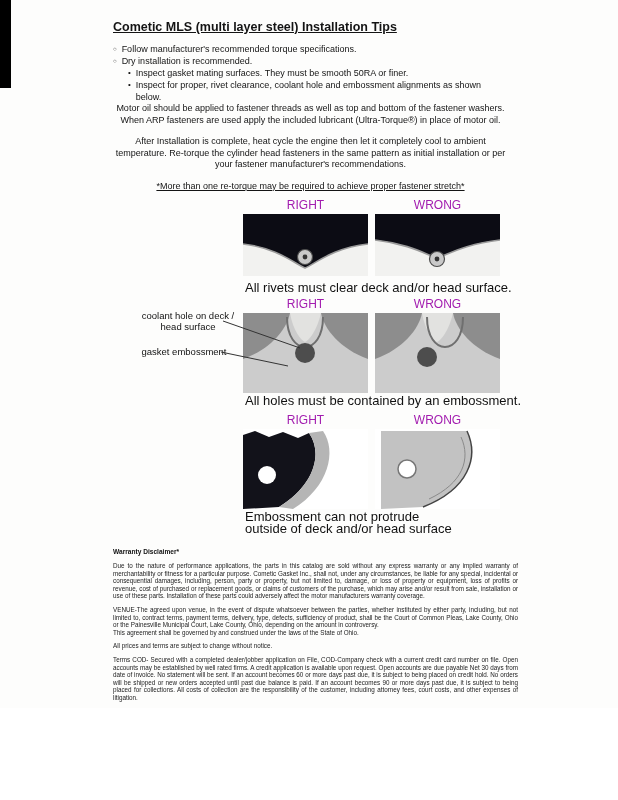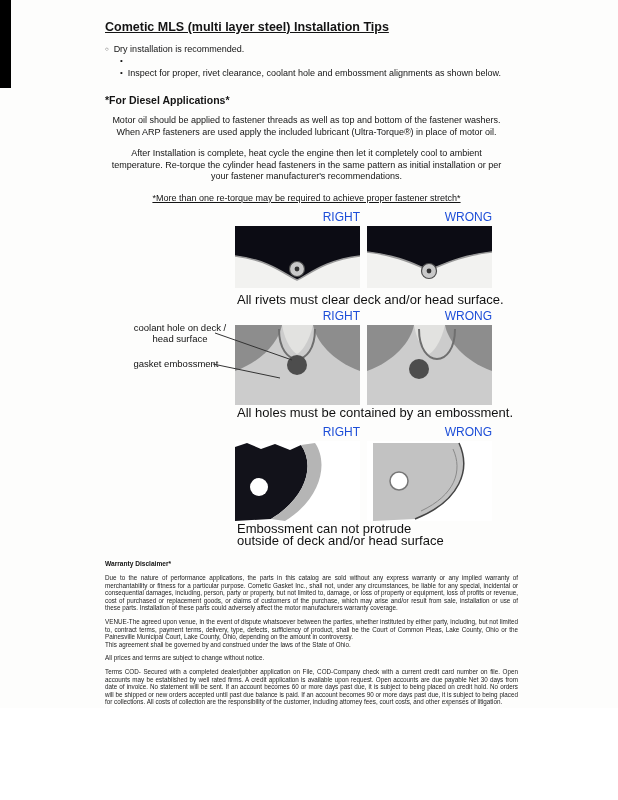--- a/index.html
+++ b/index.html
@@ -1,30 +1,30 @@
 <!DOCTYPE html>
 <html><head>
 <meta charset="utf-8">
 <style>
   * { margin:0; padding:0; box-sizing:border-box; }
   html,body { width:618px; height:800px; }
   body { font-family:"Liberation Sans", sans-serif; background:#ffffff; }
-  .page { position:relative; width:618px; height:708px; background:#fdfdfc; color:#141414; overflow:hidden; }
+  .page { position:relative; width:618px; height:708px; background:#fdfdfc; color:#141414; overflow:hidden;padding-left:8px; }
   .corner-bar { position:absolute; left:0; top:0; width:11px; height:88px; background:#000; }
   .content { padding:20px 110px 0 105px; }
   .title { font-size:12.5px; font-weight:bold; text-decoration:underline; margin-bottom:9px; }
   .tip { font-size:9px; line-height:12px; display:flex; align-items:flex-start; }
   .tip .m1 { font-size:6px; line-height:12px; margin-right:5px; }
   .tip.sub { margin-left:15px; }
   .tip .m2 { font-size:8px; line-height:12px; margin-right:5px; }
   .diesel-head { font-size:10.5px; font-weight:bold; margin:15px 0 9px; }
   p.body { font-size:9px; line-height:11.5px; margin-bottom:10px; max-width:408px;text-align:center; }
   p.body.note { margin-bottom:0;text-decoration:underline; }
   .diagrams { position:relative; height:342px; margin-top:6px; }
-  .dg-head { position:absolute; font-size:12px; color:#1d4ed8; text-align:right; }
+  .dg-head { position:absolute; font-size:12px; color:#a21caf; text-align:center; }
   .panel { position:absolute; }
   .panel svg { display:block; width:100%; height:100%; }
   .dg-cap { position:absolute; font-size:13px; line-height:11.5px; color:#111; }
   .dg-label { position:absolute; font-size:9.5px; line-height:11px; text-align:center; color:#111;margin-left:16px; }
   .pointer-overlay { position:absolute; left:0; top:0; width:618px; height:342px; pointer-events:none; }
   .disclaimer { padding:8px 100px 0 105px; }
   .fine-head { font-size:6.6px; font-weight:bold; margin-bottom:7px; color:#111; }
   .fine { font-size:6.3px; line-height:7.6px; margin-bottom:6px; color:#222; text-align:justify; }
   .fine.joined { margin-bottom:0; }
   .footer-code { position:absolute; left:389px; top:759px; font-size:13px; color:#111; }
@@ -34,32 +34,36 @@
 
 <div class="page">
   <div class="corner-bar"></div>
 
   <div class="content">
     <h1 class="title">Cometic MLS (multi layer steel) Installation Tips</h1>
 
     <div>
       <div class="tip">
         <span class="m1">○</span>
+        <span>Follow manufacturer's recommended torque specifications.</span>
+      </div>
+      <div class="tip">
+        <span class="m1">○</span>
         <span>Dry installation is recommended.</span>
       </div>
       <div class="tip sub">
         <span class="m2">•</span>
+        <span>Inspect gasket mating surfaces.  They must be smooth 50RA or finer.</span>
       </div>
       <div class="tip sub">
         <span class="m2">•</span>
         <span>Inspect for proper, rivet clearance, coolant hole and embossment alignments as shown below.</span>
       </div>
     </div>
 
-    <div class="diesel-head">*For Diesel Applications*</div>
     <p class="body">Motor oil should be applied to fastener threads as well as top and bottom of the fastener washers. When ARP fasteners are used apply the included lubricant (Ultra-Torque®) in place of motor oil.</p>
     <p class="body">After Installation is complete, heat cycle the engine then let it completely cool to ambient temperature. Re-torque the cylinder head fasteners in the same pattern as initial installation or per your fastener manufacturer's recommendations.</p>
     <p class="body note">*More than one re-torque may be required to achieve proper fastener stretch*</p>
   </div>
 
   <div class="diagrams">
 
     <div class="dg-head" style="left:235px;top:0;width:125px">RIGHT</div>
     <div class="dg-head" style="left:367px;top:0;width:125px">WRONG</div>
 

